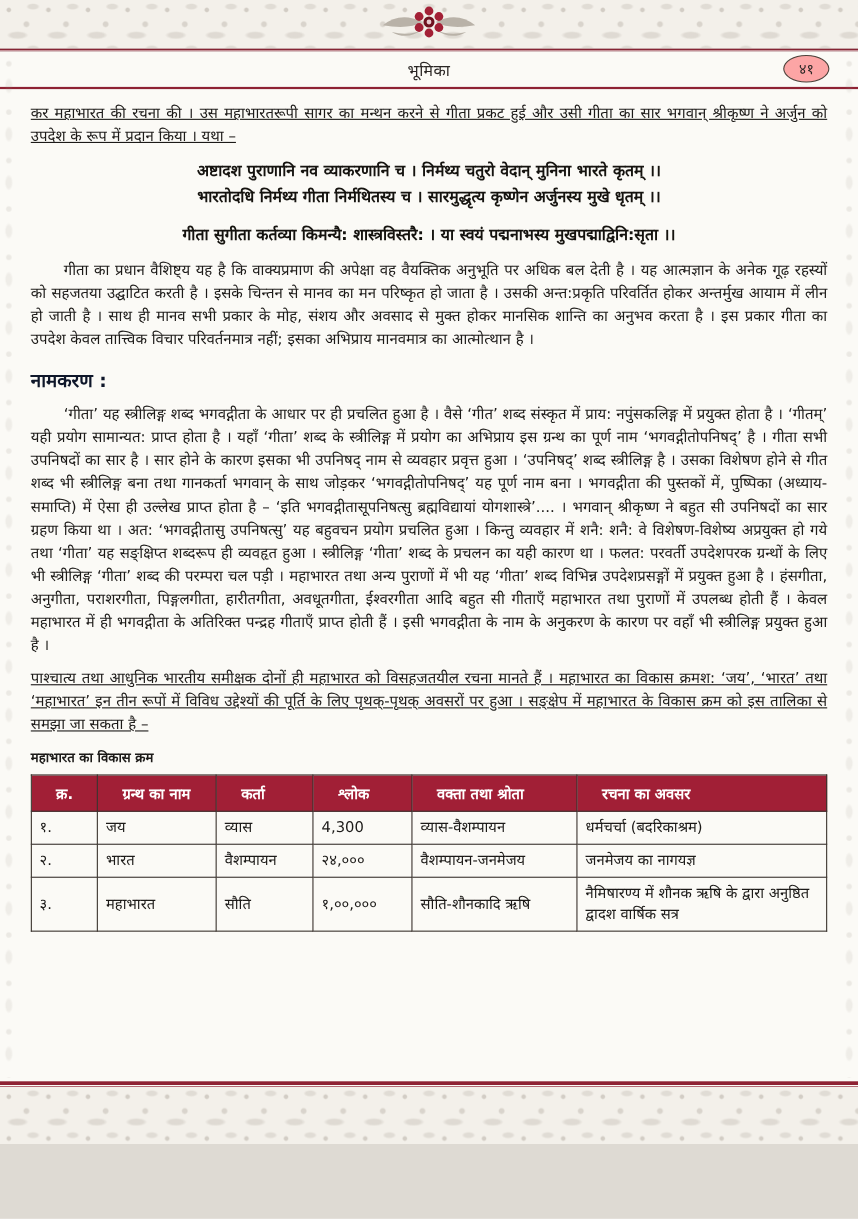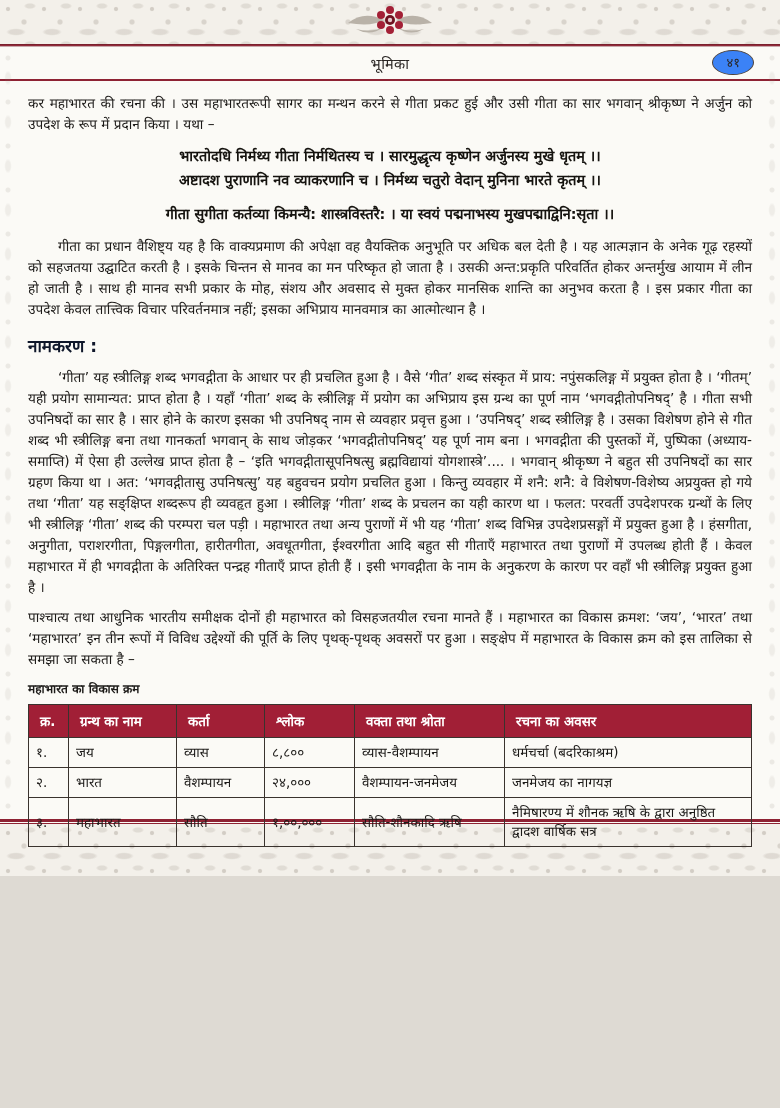--- a/index.html
+++ b/index.html
@@ -1,18 +1,18 @@
 <!DOCTYPE html>
 <html><head>
 <meta charset="utf-8">
 <style>
   * { box-sizing: border-box; }
   html,body { margin:0; padding:0; background:#dedad3; }
   .page {
-    width:780px; height:876px; margin:0 auto; position:relative;
+    width:780px; height:1040px; margin:0 auto; position:relative;
     background:#fbfaf6; overflow:hidden;
     font-family:"DejaVu Sans","Liberation Sans",sans-serif;
     color:#1c1a18;
   }
   
   .band {
     position:relative; width:100%;
     background-color:#f3f0ea;
     background-image:
       radial-gradient(circle at 8px 9px, rgba(150,140,128,.35) 1.5px, transparent 2.6px),
@@ -40,44 +40,44 @@
   .side-left { left:0; } .side-right { right:0; }
   
   .page-header { position:relative; height:32px; }
   .page-title {
     position:absolute; left:0; right:0; top:6px; text-align:center;
     font-size:14.5px; letter-spacing:.5px; color:#2a2624;
   }
   .page-number {
     position:absolute; right:26px; top:3px;
     border:1.6px solid #4d423b; border-radius:50%;
-    padding:2px 13px 3px; font-size:13px; color:#2a2624; background:#3b82f6;
+    padding:2px 13px 3px; font-size:13px; color:#2a2624; background:#fca5a5;
   }
   
   .content { padding:12px 28px 0 28px; position:relative; z-index:2; }
   .para {
     font-size:13.6px; line-height:21px; text-align:justify;
     text-indent:30px; margin:0 0 9px 0;
   }
-  .para.noindent { text-indent:0; }
+  .para.noindent { text-indent:0;text-decoration:underline; }
   .verse-block { margin:6px 0 10px 0; }
   .verse {
     text-align:center; font-weight:bold; font-size:14.4px; line-height:24px; color:#15130f;
   }
   .red-heading {
     color:#0f172a; font-weight:bold; font-size:17px; margin:14px 0 10px 0;
   }
   .sub-heading { font-weight:bold; font-size:12px; margin:10px 0 7px 0; }
   
   table.vikas { border-collapse:collapse; width:100%; margin-top:2px; }
   table.vikas th, table.vikas td {
     border:1px solid #3a332e; font-size:13.4px; padding:5px 7px; vertical-align:middle;
   }
   table.vikas th {
-    background:#a11f36; color:#ffffff; text-align:left; font-weight:bold; padding:7px 11px;
+    background:#a11f36; color:#ffffff; text-align:left; font-weight:bold; padding:7px 22px;
   }
   table.vikas td { height:30px; line-height:19px; }
   td.center { text-align:left; }
   col.c-num{width:40px;} col.c-name{width:108px;} col.c-karta{width:88px;}
   col.c-shlok{width:90px;} col.c-vakta{width:150px;}
 </style>
 </head>
 <body>
 
 <div class="page">
@@ -115,22 +115,22 @@
   <div class="rule-thin"></div>
 
   <div class="side-ornament side-left"></div>
   <div class="side-ornament side-right"></div>
 
   <div class="content">
 
     <p class="para noindent">कर महाभारत की रचना की । उस महाभारतरूपी सागर का मन्थन करने से गीता प्रकट हुई और उसी गीता का सार भगवान् श्रीकृष्ण ने अर्जुन को उपदेश के रूप में प्रदान किया । यथा –</p>
 
     <div class="verse-block">
+      <div class="verse">अष्टादश पुराणानि नव व्याकरणानि च । निर्मथ्य चतुरो वेदान् मुनिना भारते कृतम् ।।</div>
       <div class="verse">भारतोदधि निर्मथ्य गीता निर्मथितस्य च । सारमुद्धृत्य कृष्णेन अर्जुनस्य मुखे धृतम् ।।</div>
-      <div class="verse">अष्टादश पुराणानि नव व्याकरणानि च । निर्मथ्य चतुरो वेदान् मुनिना भारते कृतम् ।।</div>
     </div>
 
 
     <div class="verse-block">
       <div class="verse">गीता सुगीता कर्तव्या किमन्यै: शास्त्रविस्तरै: । या स्वयं पद्मनाभस्य मुखपद्माद्विनि:सृता ।।</div>
     </div>
 
 
     <p class="para">गीता का प्रधान वैशिष्ट्य यह है कि वाक्यप्रमाण की अपेक्षा वह वैयक्तिक अनुभूति पर अधिक बल देती है । यह आत्मज्ञान के अनेक गूढ़ रहस्यों को सहजतया उद्घाटित करती है । इसके चिन्तन से मानव का मन परिष्कृत हो जाता है । उसकी अन्त:प्रकृति परिवर्तित होकर अन्तर्मुख आयाम में लीन हो जाती है । साथ ही मानव सभी प्रकार के मोह, संशय और अवसाद से मुक्त होकर मानसिक शान्ति का अनुभव करता है । इस प्रकार गीता का उपदेश केवल तात्त्विक विचार परिवर्तनमात्र नहीं; इसका अभिप्राय मानवमात्र का आत्मोत्थान है ।</p>
 
@@ -160,21 +160,21 @@
           <th>श्लोक</th>
           <th>वक्ता तथा श्रोता</th>
           <th>रचना का अवसर</th>
         </tr>
       </thead>
       <tbody>
         <tr>
           <td>१.</td>
           <td>जय</td>
           <td>व्यास</td>
-          <td>८,८००</td>
+          <td>4,300</td>
           <td>व्यास-वैशम्पायन</td>
           <td class="center">धर्मचर्चा (बदरिकाश्रम)</td>
         </tr>
         <tr>
           <td>२.</td>
           <td>भारत</td>
           <td>वैशम्पायन</td>
           <td>२४,०००</td>
           <td>वैशम्पायन-जनमेजय</td>
           <td class="center">जनमेजय का नागयज्ञ</td>

